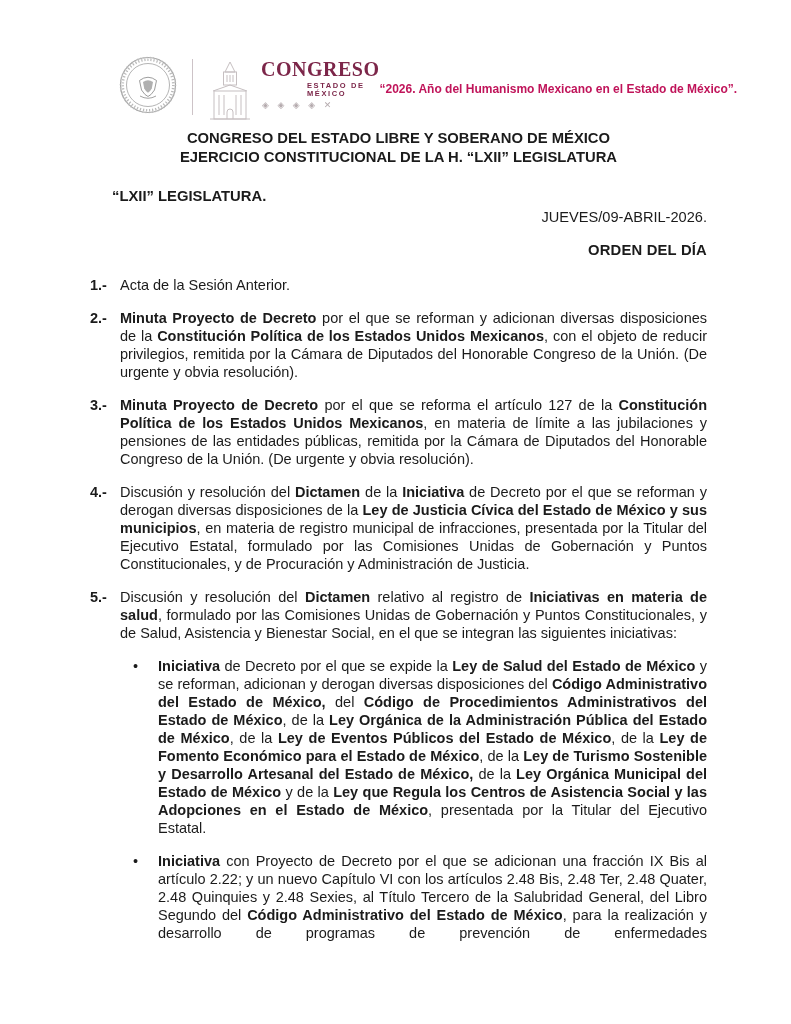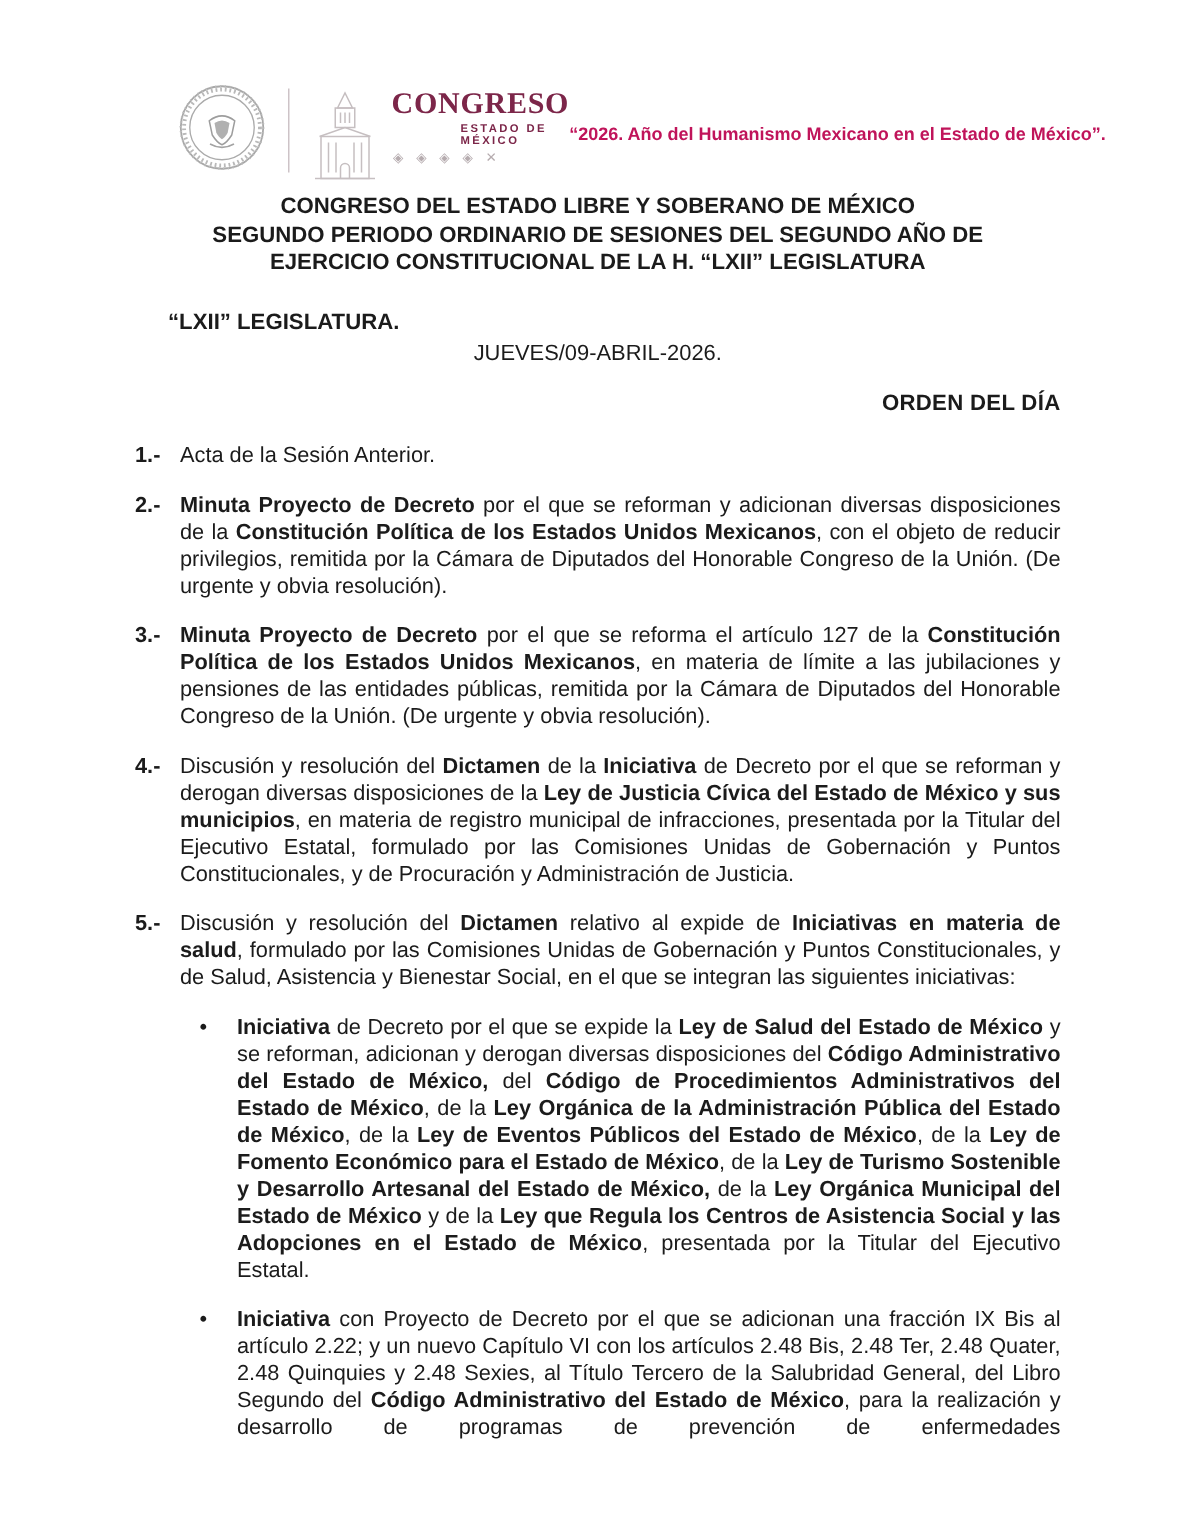--- a/index.html
+++ b/index.html
@@ -25,21 +25,21 @@
   .logo-text{margin-left:8px;margin-top:4px;line-height:1;}
   .logo-title{font-family:"Liberation Serif",serif;font-weight:bold;font-size:20px;color:var(--maroon);letter-spacing:.5px;text-align:center;}
   .logo-subtitle{font-size:7.5px;font-weight:bold;color:var(--maroon);letter-spacing:1.6px;margin-top:3px;margin-left:2px;padding-left:44px;}
   .logo-glyphs{font-size:9px;color:#b5abae;letter-spacing:3px;margin-top:4px;margin-left:1px;}
   .slogan{font-size:12px;font-weight:bold;color:var(--crimson);margin-top:27px;margin-right:12px;white-space:nowrap;}
   
   .title-block{
     text-align:center;font-weight:bold;font-size:14.8px;line-height:18.5px;
   }
   .meta-legislature{font-weight:bold;font-size:14.8px;margin-top:22px;padding-left:22px;}
-  .meta-date{text-align:center;font-size:14.6px;margin-top:5px;}
+  .meta-date{text-align:right;font-size:14.6px;margin-top:5px;}
   .agenda-heading{text-align:right;font-weight:bold;font-size:14.8px;margin-top:17px;letter-spacing:.2px;}
   
   .agenda-list{margin-top:18px;font-size:14.5px;}
   .agenda-item{display:flex;margin-bottom:15px;}
   .item-number{flex:0 0 30px;font-weight:bold;line-height:18px;}
   .item-body{flex:1;text-align:justify;line-height:18px;}
   .item-body b{font-weight:bold;}
   .sub-item{display:flex;margin:15px 0 15px 43px;}
   .bullet-marker{flex:0 0 25px;line-height:18px;font-size:14.5px;}
   .justify-last{text-align-last:justify;}
@@ -82,21 +82,20 @@
         <div class="logo-title">CONGRESO</div>
         <div class="logo-subtitle">ESTADO DE MÉXICO</div>
         <div class="logo-glyphs">◈ ◈ ◈ ◈ ✕</div>
       </div>
     </div>
     <div class="slogan">“2026. Año del Humanismo Mexicano en el Estado de México”.</div>
   </div>
 
   <div class="title-block">
     <div>CONGRESO DEL ESTADO LIBRE Y SOBERANO DE MÉXICO</div>
-    <div>SEGUNDO PERIODO ORDINARIO DE SESIONES DEL SEGUNDO AÑO DE</div>
     <div>EJERCICIO CONSTITUCIONAL DE LA H. “LXII” LEGISLATURA</div>
   </div>
 
   <div class="meta-legislature">“LXII” LEGISLATURA.</div>
   <div class="meta-date">JUEVES/09-ABRIL-2026.</div>
 
   <div class="agenda-heading">ORDEN DEL DÍA</div>
 
   <div class="agenda-list">
       <div class="agenda-item">
@@ -110,21 +109,21 @@
       <div class="agenda-item">
         <div class="item-number">3.-</div>
         <div class="item-body"><b>Minuta Proyecto de Decreto</b><span> por el que se reforma el artículo 127 de la </span><b>Constitución Política de los Estados Unidos Mexicanos</b><span>, en materia de límite a las jubilaciones y pensiones de las entidades públicas, remitida por la Cámara de Diputados del Honorable Congreso de la Unión. (De urgente y obvia resolución).</span></div>
       </div>
       <div class="agenda-item">
         <div class="item-number">4.-</div>
         <div class="item-body"><span>Discusión y resolución del </span><b>Dictamen</b><span> de la </span><b>Iniciativa</b><span> de Decreto por el que se reforman y derogan diversas disposiciones de la </span><b>Ley de Justicia Cívica del Estado de México y sus municipios</b><span>, en materia de registro municipal de infracciones, presentada por la Titular del Ejecutivo Estatal, formulado por las Comisiones Unidas de Gobernación y Puntos Constitucionales, y de Procuración y Administración de Justicia.</span></div>
       </div>
       <div class="agenda-item">
         <div class="item-number">5.-</div>
-        <div class="item-body"><span>Discusión y resolución del </span><b>Dictamen</b><span> relativo al expide de </span><b>Iniciativas en materia de salud</b><span>, formulado por las Comisiones Unidas de Gobernación y Puntos Constitucionales, y de Salud, Asistencia y Bienestar Social, en el que se integran las siguientes iniciativas:</span></div>
+        <div class="item-body"><span>Discusión y resolución del </span><b>Dictamen</b><span> relativo al registro de </span><b>Iniciativas en materia de salud</b><span>, formulado por las Comisiones Unidas de Gobernación y Puntos Constitucionales, y de Salud, Asistencia y Bienestar Social, en el que se integran las siguientes iniciativas:</span></div>
       </div>
       <div class="sub-item">
         <div class="bullet-marker">•</div>
         <div class="item-body"><b>Iniciativa</b><span> de Decreto por el que se expide la </span><b>Ley de Salud del Estado de México</b><span> y se reforman, adicionan y derogan diversas disposiciones del </span><b>Código Administrativo del Estado de México,</b><span> del </span><b>Código de Procedimientos Administrativos del Estado de México</b><span>, de la </span><b>Ley Orgánica de la Administración Pública del Estado de México</b><span>, de la </span><b>Ley de Eventos Públicos del Estado de México</b><span>, de la </span><b>Ley de Fomento Económico para el Estado de México</b><span>, de la </span><b>Ley de Turismo Sostenible y Desarrollo Artesanal del Estado de México,</b><span> de la </span><b>Ley Orgánica Municipal del Estado de México</b><span> y de la </span><b>Ley que Regula los Centros de Asistencia Social y las Adopciones en el Estado de México</b><span>, presentada por la Titular del Ejecutivo Estatal.</span></div>
       </div>
       <div class="sub-item">
         <div class="bullet-marker">•</div>
         <div class="item-body justify-last"><b>Iniciativa</b><span> con Proyecto de Decreto por el que se adicionan una fracción IX Bis al artículo 2.22; y un nuevo Capítulo VI con los artículos 2.48 Bis, 2.48 Ter, 2.48 Quater, 2.48 Quinquies y 2.48 Sexies, al Título Tercero de la Salubridad General, del Libro Segundo del </span><b>Código Administrativo del Estado de México</b><span>, para la realización y desarrollo de programas de prevención de enfermedades</span></div>
       </div>
     </div>

